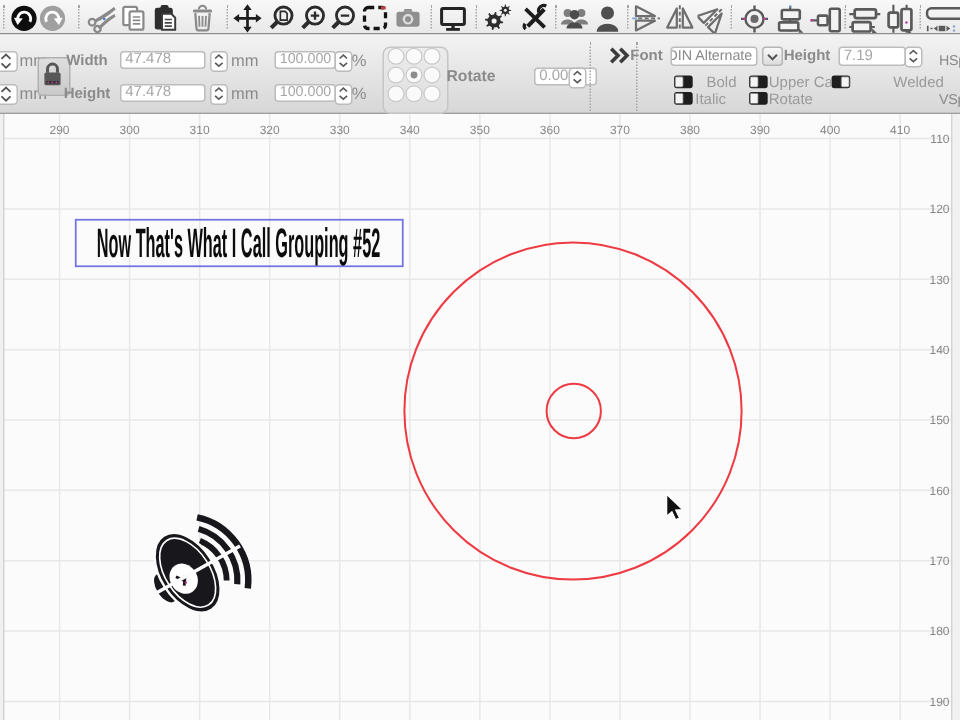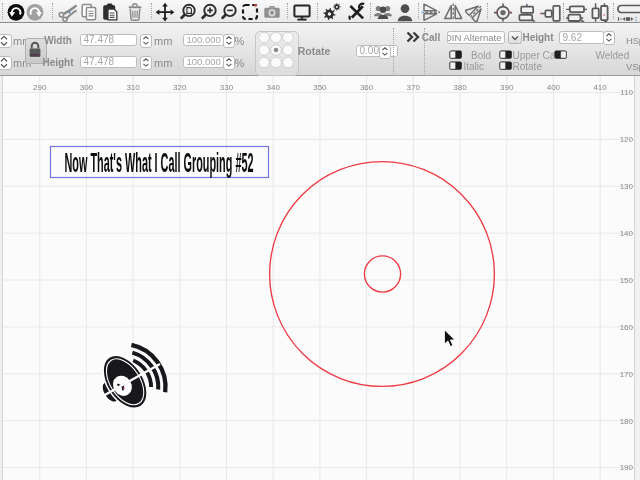--- a/index.html
+++ b/index.html
@@ -262,30 +262,30 @@
 <svg class="abs" style="left:378.5px;top:44.5px" width="12" height="14.5">
     <path d="M3.4 5 L5.9 2.8 L8.4 5" stroke="#5a5a5a" stroke-width="1.1" fill="none"></path>
     <path d="M3.4 7.9 L5.9 10.1 L8.4 7.9" stroke="#5a5a5a" stroke-width="1.1" fill="none"></path>
   </svg>
 <div class="dotsep" style="left:392.5px;top:28px;height:46px;"></div>
 <div class="dotsep" style="left:423.5px;top:28px;height:46px;"></div>
 <svg class="abs" style="left:406px;top:31px" width="15" height="12">
     <path d="M1.5 1.5 L6 6 L1.5 10.5" stroke="#3c3c3c" stroke-width="2.4" fill="none"></path>
     <path d="M7.5 1.5 L12 6 L7.5 10.5" stroke="#3c3c3c" stroke-width="2.4" fill="none"></path>
   </svg>
-<div class="rlbl" style="left:420px;top:32.3px;width:22px;">Call</div>
+<div class="rlbl" style="left:420px;top:32.3px;width:22px;">Font</div>
 <div class="fld" style="left:447px;top:30.5px;width:56px;height:11px;color:#8a8a8a;font-size:9.5px;padding-left:0;">
     <span style="margin-left:-3px;">DIN Alternate</span>
   </div>
 <div class="abs" style="left:507.5px;top:30.5px;width:12px;height:11px;background:linear-gradient(#f8f8f8,#dcdcdc);border:1px solid #b5b5b5;border-radius:2.5px;"></div>
 <svg class="abs" style="left:507.5px;top:30.5px" width="14" height="14">
     <path d="M4 5.5 L7 8.5 L10 5.5" stroke="#555" stroke-width="1.3" fill="none"></path>
   </svg>
 <div class="rlbl" style="left:520px;top:32.3px;width:36px;">Height</div>
-<div class="fld" style="left:558.5px;top:30.5px;width:40px;height:11px;">9.62</div>
+<div class="fld" style="left:558.5px;top:30.5px;width:40px;height:11px;">7.19</div>
 <div class="abs" style="left:602.5px;top:30.5px;width:10px;height:12.5px;background:#fff;border:1px solid #bcbcbc;border-radius:3px;"></div>
 <svg class="abs" style="left:602.5px;top:30.5px" width="12" height="14.5">
     <path d="M3.4 5 L5.9 2.8 L8.4 5" stroke="#5a5a5a" stroke-width="1.1" fill="none"></path>
     <path d="M3.4 7.9 L5.9 10.1 L8.4 7.9" stroke="#5a5a5a" stroke-width="1.1" fill="none"></path>
   </svg>
 <div class="lbl" style="left:626px;top:35px;font-size:9.5px;letter-spacing:-0.2px;">HSpa</div>
 <div class="lbl" style="left:626px;top:61px;font-size:9.5px;letter-spacing:-0.2px;">VSpa</div>
 <svg class="abs" style="left:449px;top:50.3px" width="14" height="10">
     <rect x="0.4" y="0.4" width="12.4" height="8.4" rx="1.8" fill="#1e1e1e"></rect>
     <rect x="1.1" y="1.2" width="5.3" height="6.8" rx="0.8" fill="#f4f4f4" stroke="#666" stroke-width="0.5"></rect>

